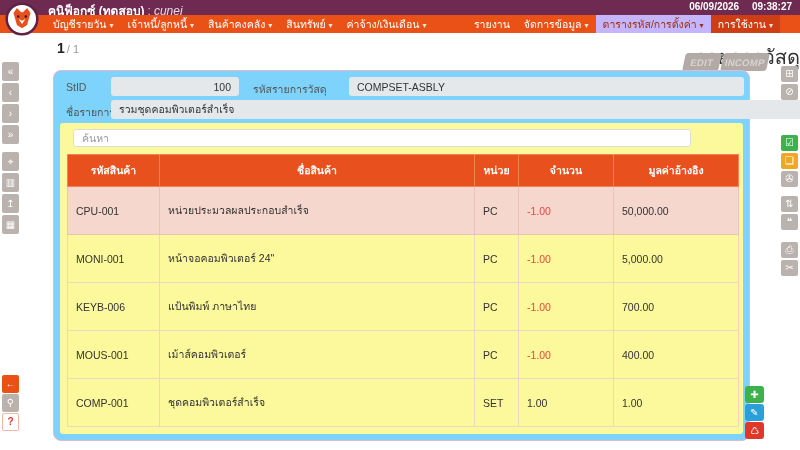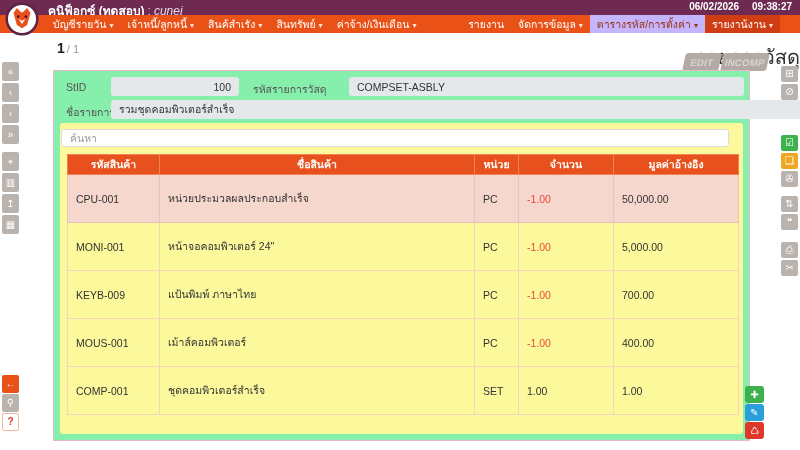--- a/index.html
+++ b/index.html
@@ -30,33 +30,33 @@
 
   
   .pager{position:absolute;left:57px;top:40px;font-size:14px;font-weight:bold;color:#222}
   .pager .total{font-weight:normal;color:#999;font-size:11px;margin-left:2px}
   .page-title{position:absolute;top:41px;left:0;right:0;text-align:right;font-size:20px;color:#333}
   .hbtn{position:absolute;top:53px;height:18px;background:#b4aaa5;color:#d9d3cf;font-weight:bold;font-size:9.5px;border:none;transform:skewX(-12deg);border-radius:3px;letter-spacing:.3px;cursor:pointer}
   .btn-edit{left:684px;width:36px}
   .btn-incomp{left:722px;width:46px}
 
   
-  .panel{position:absolute;left:53px;top:70px;width:697px;height:371px;border:1px solid #e4b8ca;border-radius:0;background:#86efac}
+  .panel{position:absolute;left:53px;top:70px;width:697px;height:371px;border:1px solid #e4b8ca;border-radius:8px;background:#7dd3fc}
   .lbl{position:absolute;font-size:10.5px;color:#555;white-space:nowrap}
   .field{position:absolute;height:19px;background:#e4e8eb;border:none;border-radius:3px;font-size:10.5px;color:#333;font-family:inherit;padding:0 8px}
   .field.num{text-align:right}
 
   
   .yellow{position:absolute;left:6px;top:52px;right:6px;bottom:6px;background:#fbf99c;border-radius:3px}
-  .search{position:absolute;left:1px;top:6px;width:668px;height:18px;background:#fff;border:1px solid #ddd;border-radius:3px;font-size:10.5px;color:#333;font-family:inherit;padding:0 8px}
+  .search{position:absolute;left:13px;top:6px;width:618px;height:18px;background:#fff;border:1px solid #ddd;border-radius:3px;font-size:10.5px;color:#333;font-family:inherit;padding:0 8px}
   .search::placeholder{color:#9a9a9a}
 
   
   .items{position:absolute;left:7px;top:31px;border-collapse:collapse;table-layout:fixed;width:671px;font-size:10.5px}
-  .items th{background:#e8511d;color:#fff;font-weight:bold;height:20px;border:1px solid #f08255;text-align:center;padding:0 4px;overflow:hidden}
+  .items th{background:#e8511d;color:#fff;font-weight:bold;height:32px;border:1px solid #f08255;text-align:center;padding:0 4px;overflow:hidden}
   .items td{height:20px;border:1px solid #f3d4c1;padding:15px 8px;color:#333;white-space:nowrap;overflow:hidden}
   .items tr[data-row]{cursor:pointer}
   .items tr.selected td{background:#f6d7cd;border-color:#e9c3b6}
   td.qty,td.val{}
   td.qty.neg{color:#e7483c}
 
   
   .sbtn{position:absolute;width:17px;height:19px;border-radius:2px;background:#bab2ad;color:#fff;display:flex;align-items:center;justify-content:center;font-size:10px;cursor:pointer;line-height:1}
   .sbtn.h16{height:16px}
   .sbtn.orange{background:#ea5117}
@@ -68,38 +68,38 @@
 </head>
 <body>
 
 <div id="app">
 
   <div class="titlebar">
     <div class="app-title">
       <span>คูนิฟ็อกซ์ (ทดสอบ)</span><span class="app-sep">:</span><span class="app-user">cunei</span>
     </div>
     <div class="datetime">
-      <span>06/02/2026</span>
+      <span>06/09/2026</span>
       <span>09:38:27</span>
     </div>
   </div>
 
   <div class="menubar">
     <div class="menu-left">
       <div class="menu-item"><span>บัญชีรายวัน</span><span class="caret">▾</span></div>
       <div class="menu-item"><span>เจ้าหนี้/ลูกหนี้</span><span class="caret">▾</span></div>
-      <div class="menu-item"><span>สินค้สำเรัง</span><span class="caret">▾</span></div>
+      <div class="menu-item"><span>สินค้าคงคลัง</span><span class="caret">▾</span></div>
       <div class="menu-item"><span>สินทรัพย์</span><span class="caret">▾</span></div>
       <div class="menu-item"><span>ค่าจ้าง/เงินเดือน</span><span class="caret">▾</span></div>
     </div>
     <div class="menu-right">
       <div class="menu-item"><span>รายงาน</span></div>
       <div class="menu-item"><span>จัดการข้อมูล</span><span class="caret">▾</span></div>
       <div class="menu-item selected"><span>ตารางรหัส/การตั้งค่า</span><span class="caret">▾</span></div>
-      <div class="menu-item dark"><span>รายงาน้งาน</span><span class="caret">▾</span></div>
+      <div class="menu-item dark"><span>การใช้งาน</span><span class="caret">▾</span></div>
     </div>
   </div>
 
   <svg class="logo" viewBox="0 0 40 40">
     <circle cx="20" cy="20" r="18" fill="#ffffff" stroke="#5d2244" stroke-width="3"></circle>
     <path d="M10 13 L14 7 L19 12 L21 12 L26 7 L30 13 L26 27 L20 31 L14 27 Z" fill="#e8511d"></path>
     <path d="M16 20 L20 26 L24 20 L20 22 Z" fill="#ffffff"></path>
     <circle cx="15.5" cy="17" r="1.4" fill="#3a1028"></circle>
     <circle cx="24.5" cy="17" r="1.4" fill="#3a1028"></circle>
   </svg>
@@ -211,21 +211,21 @@
               <td class="val">50,000.00</td>
           </tr>
           <tr data-row="">
             <td>MONI-001</td>
               <td>หน้าจอคอมพิวเตอร์ 24"</td>
               <td>PC</td>
               <td class="qty neg">-1.00</td>
               <td class="val">5,000.00</td>
           </tr>
           <tr data-row="">
-            <td>KEYB-009</td>
+            <td>KEYB-006</td>
               <td>แป้นพิมพ์ ภาษาไทย</td>
               <td>PC</td>
               <td class="qty neg">-1.00</td>
               <td class="val">700.00</td>
           </tr>
           <tr data-row="">
             <td>MOUS-001</td>
               <td>เม้าส์คอมพิวเตอร์</td>
               <td>PC</td>
               <td class="qty neg">-1.00</td>

